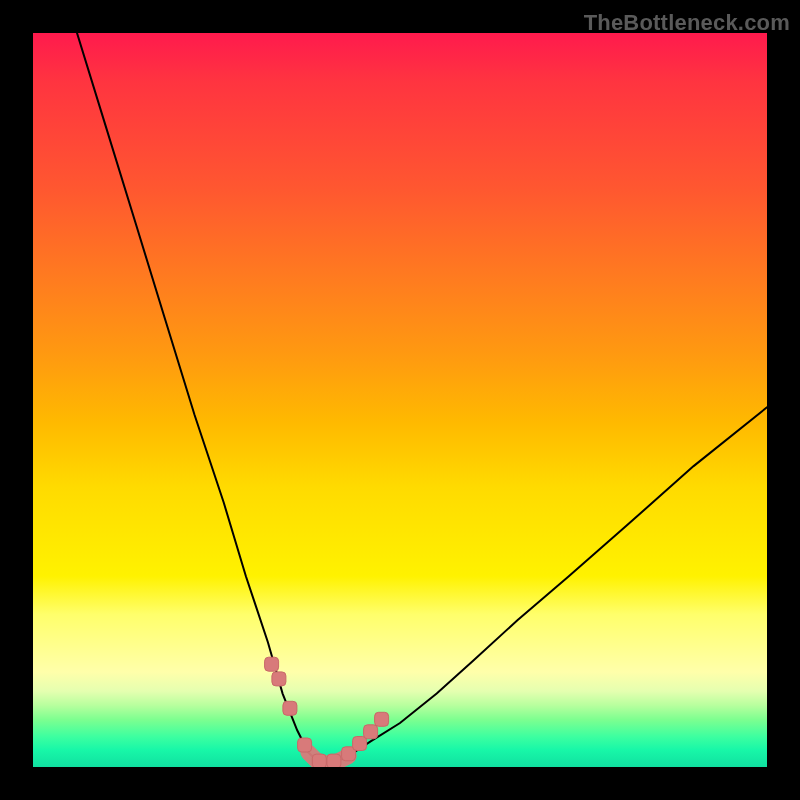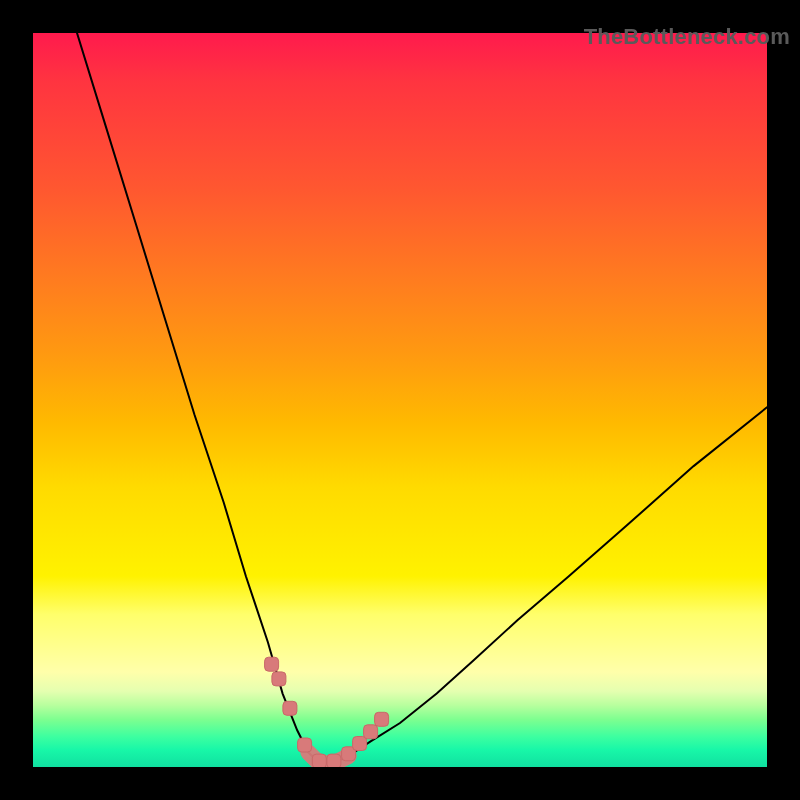--- a/index.html
+++ b/index.html
@@ -67,21 +67,21 @@
       #ffffaa 0%,
       #e5ffb0 20%,
       #b8ff9e 35%,
       #7dff90 50%,
       #3dffa0 68%,
       #18f7a8 82%,
       #10e0a0 100%);
   }
   .watermark {
     position: absolute;
-    top: 24px;
+    top: 10px;
     right: 10px;
     color: #5a5a5a;
     font-size: 22px;
     font-weight: 600;
     letter-spacing: 0.2px;
   }
   svg.curve {
     position: absolute;
     top: 0;
     left: 0;

